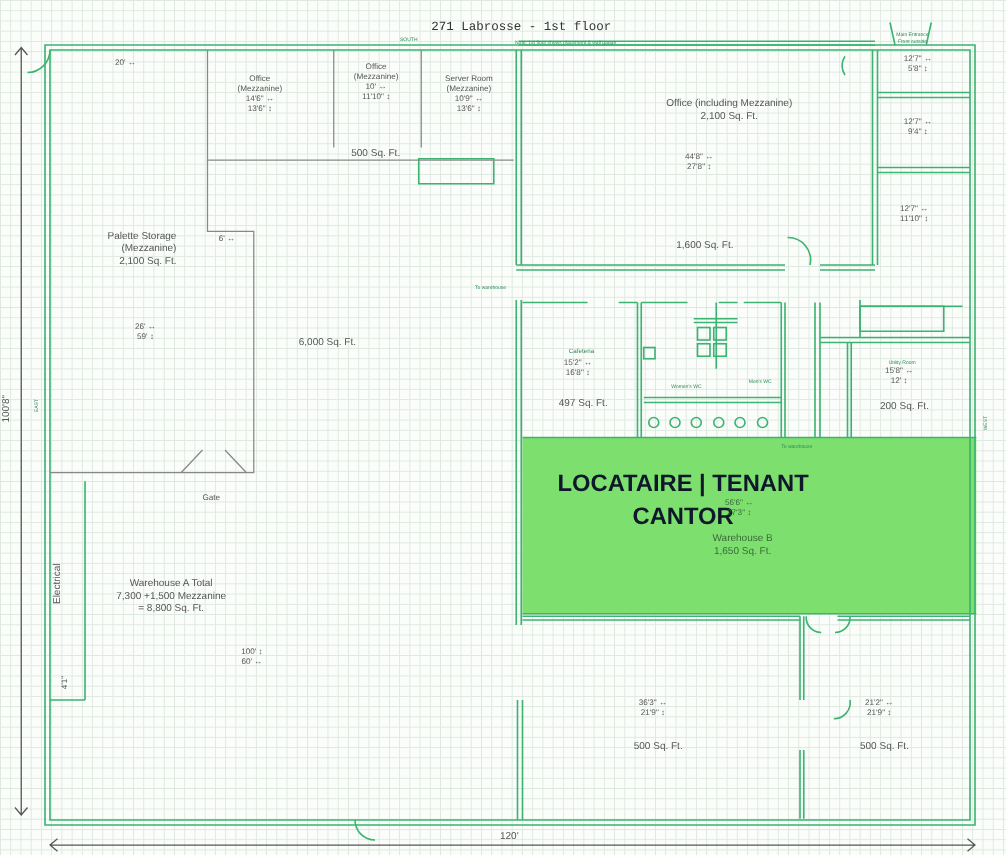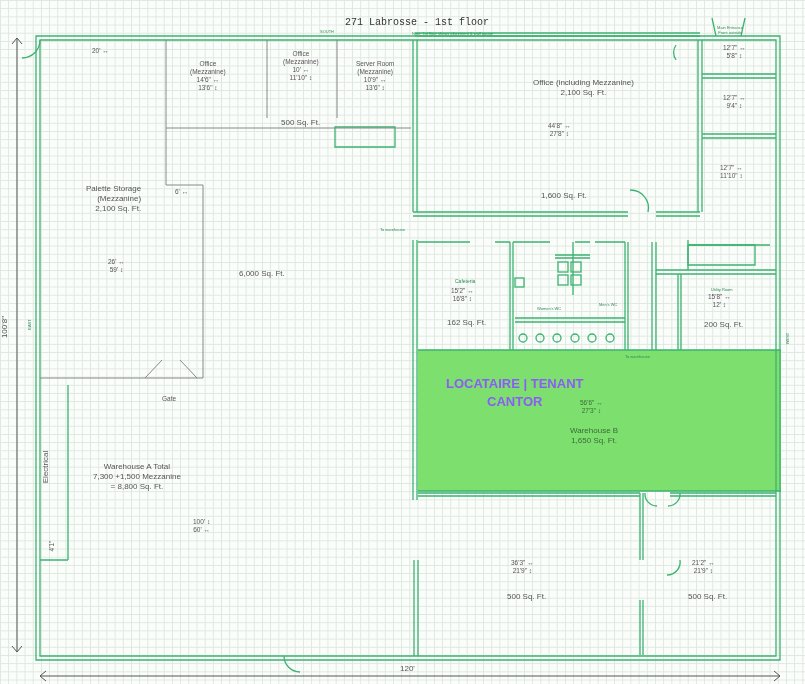--- a/index.html
+++ b/index.html
@@ -9,21 +9,21 @@
       linear-gradient(#dde8df 1px, transparent 1px),
       linear-gradient(90deg, #dde8df 1px, transparent 1px);
     background-size:8.2px 8.2px;
     font-family:"Liberation Sans", sans-serif;}
   svg{position:absolute;left:0;top:0;}
   .lbl{position:absolute;color:#555;font-size:8px;text-align:center;white-space:nowrap;line-height:1.25;}
   .lbl.sm{font-size:6.5px;}
   .lbl.md{font-size:10px;}
   .lbl.gr{color:#2e8b57;}
   .tiny{position:absolute;font-size:4px;color:#2e8b57;white-space:nowrap;}
-  .tenant{position:absolute;font-weight:bold;font-size:13px;color:#8b5cf6;text-align:center;line-height:1.35;}
+  .tenant{position:absolute;font-weight:bold;font-size:19px;color:#0f172a;text-align:center;line-height:1.35;}
   .vert{transform:rotate(-90deg);transform-origin:center;}
 </style>
 </head>
 <body>
 
 <svg width="805" height="684" viewBox="0 0 805 684">
 
   <rect x="418" y="350" width="363" height="141" fill="#7ddf6e"></rect>
   <g stroke="#3cb371" fill="none" stroke-width="1.3">
 
@@ -116,21 +116,21 @@
 <div class="lbl sm" style="left:162px;top:395px;">Gate</div>
 <div class="lbl" style="left:93px;top:462px;"><span>Warehouse A Total</span><br><span>7,300 +1,500 Mezzanine</span><br><span>= 8,800 Sq. Ft.</span></div>
 <div class="lbl sm" style="left:193px;top:518px;"><span>100'</span> ↕<br><span>60'</span> ↔</div>
 <div class="lbl vert" style="left:30px;top:462px;">Electrical</div>
 <div class="lbl sm vert" style="left:47px;top:542px;">4'1"</div>
 
 <div class="tiny" style="left:380px;top:227px;">To warehouse</div>
 <div class="tiny" style="left:625px;top:354px;">To warehouse</div>
 <div class="lbl sm gr" style="left:455px;top:278px;font-size:5px;">Cafeteria</div>
 <div class="lbl sm" style="left:451px;top:287px;"><span>15'2"</span> ↔<br><span>16'8"</span> ↕</div>
-<div class="lbl" style="left:447px;top:318px;">162 Sq. Ft.</div>
+<div class="lbl" style="left:447px;top:318px;">497 Sq. Ft.</div>
 <div class="tiny" style="left:537px;top:306px;">Women's WC</div>
 <div class="tiny" style="left:599px;top:302px;">Men's WC</div>
 <div class="tiny" style="left:711px;top:287px;">Utility Room</div>
 <div class="lbl sm" style="left:708px;top:293px;"><span>15'8"</span> ↔<br><span>12'</span> ↕</div>
 <div class="lbl" style="left:704px;top:320px;">200 Sq. Ft.</div>
 
 <div class="tenant" style="left:446px;top:375px;"><span>LOCATAIRE | TENANT</span><br><span>CANTOR</span></div>
 <div class="lbl sm" style="left:580px;top:399px;color:#3a6b3a;"><span>56'6"</span> ↔<br><span>27'3"</span> ↕</div>
 <div class="lbl" style="left:570px;top:426px;color:#3a6b3a;"><span>Warehouse B</span><br><span>1,650 Sq. Ft.</span></div>
 

